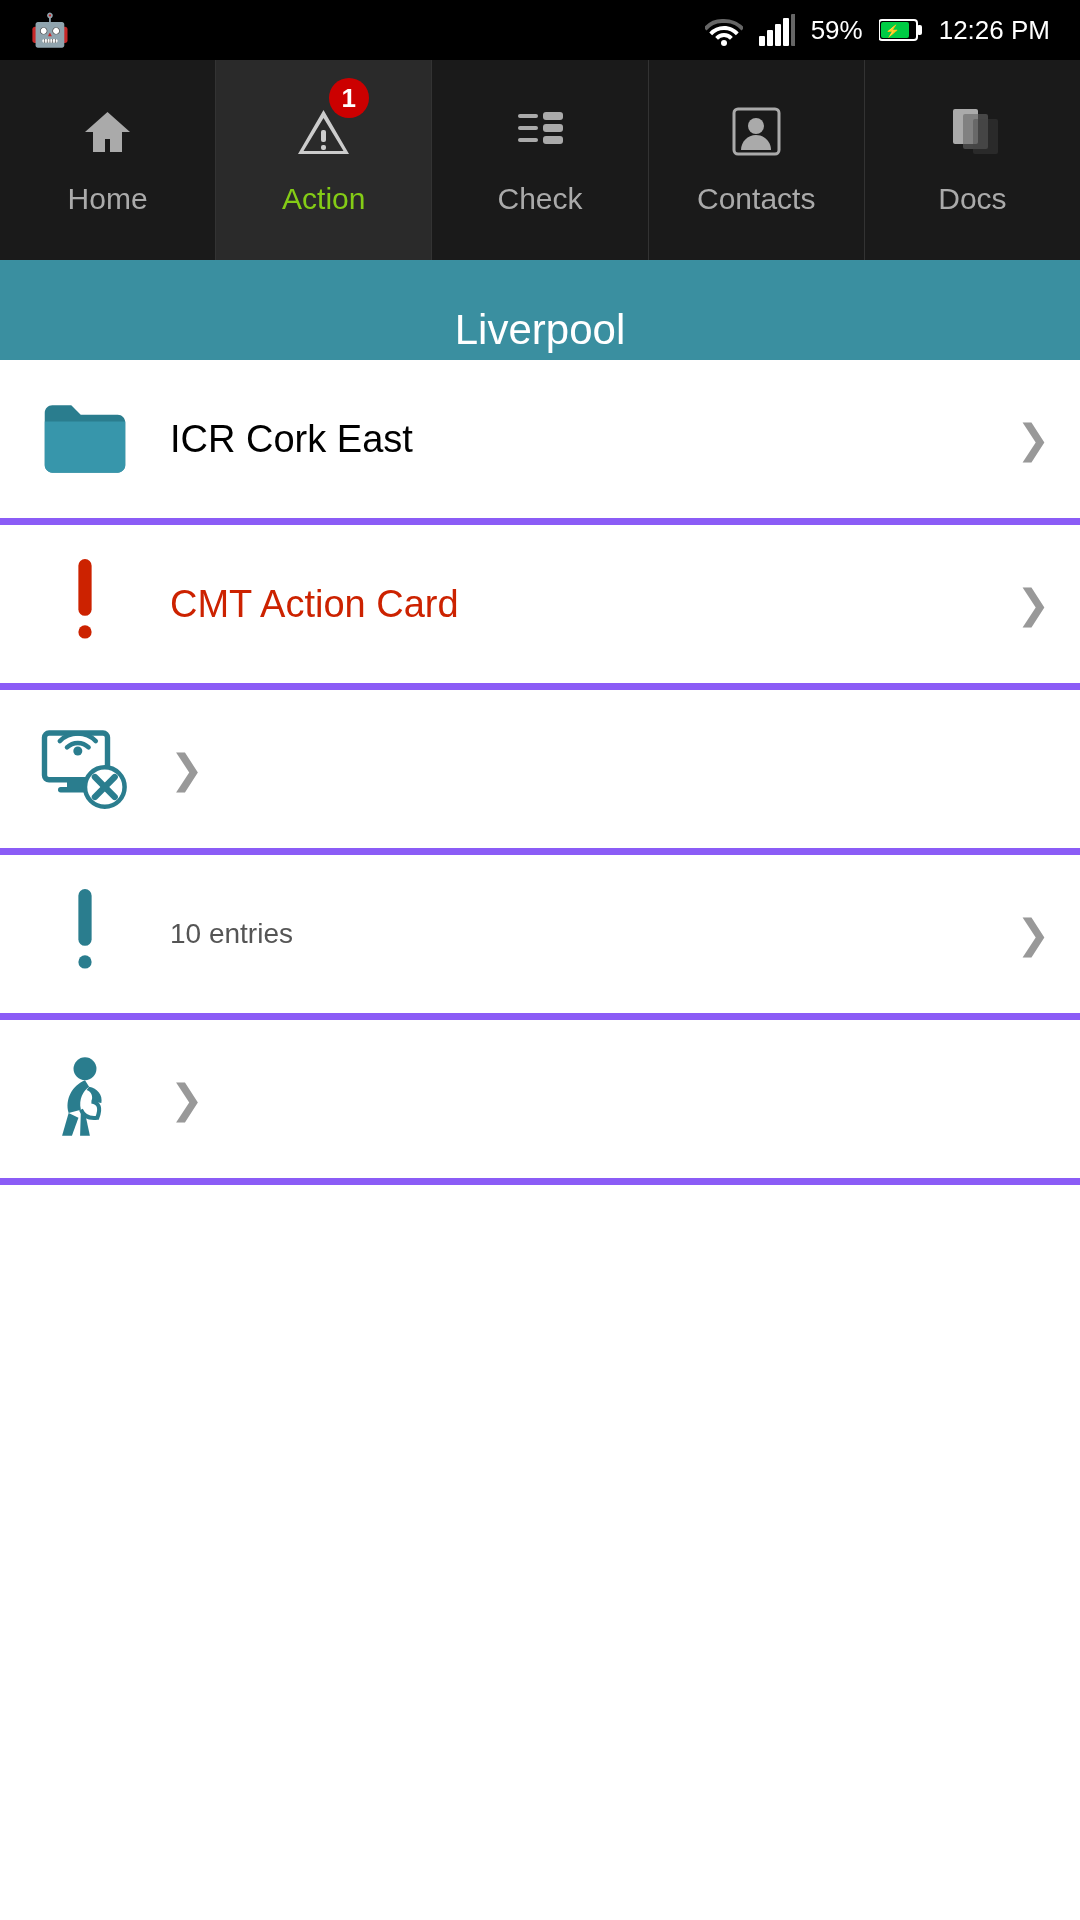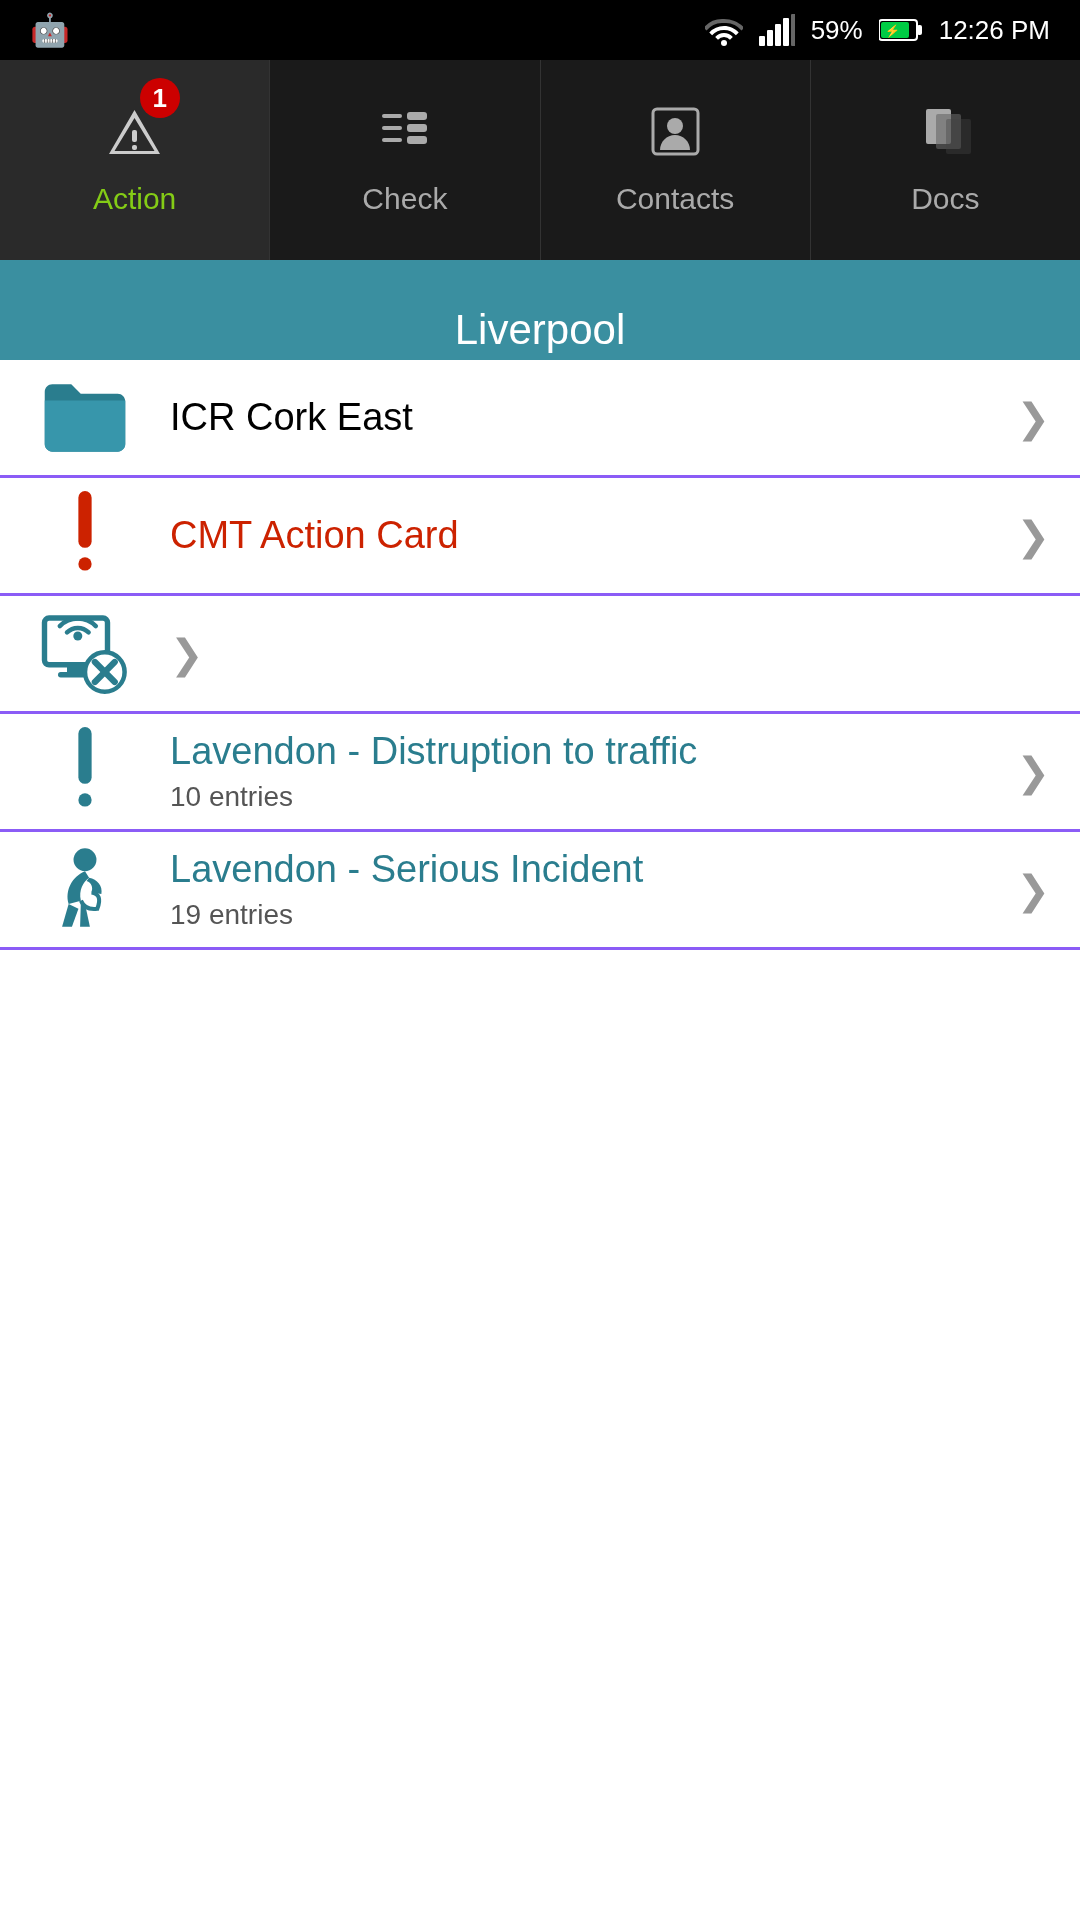--- a/index.html
+++ b/index.html
@@ -125,25 +125,25 @@
     }
 
     
     .list-container {
       width: 100%;
       background: #ffffff;
     }
 
     .list-item {
       width: 100%;
-      height: 118px;
+      height: 165px;
       display: flex;
       align-items: center;
       padding: 0 30px;
-      border-bottom: 3px solid #8b5cf6;
+      border-bottom: 7px solid #8b5cf6;
       cursor: pointer;
       position: relative;
     }
 
     .list-item-icon {
       width: 110px;
       height: 110px;
       display: flex;
       align-items: center;
       justify-content: center;
@@ -223,20 +223,28 @@
       <rect x="38" y="8" width="5" height="10" rx="2" fill="white"></rect>
       <rect x="2" y="5" width="28" height="16" rx="2" fill="#00cc44"></rect>
       <text x="6" y="18" font-size="12" fill="black" font-weight="bold">⚡</text>
     </svg>
     <span>12:26 PM</span>
   </div>
 </div>
 
 <div class="nav-tabs">
 
+  <div class="nav-tab">
+    <div class="nav-tab-icon">
+      <svg width="55" height="55" viewBox="0 0 55 55" fill="#aaaaaa">
+        <path d="M27.5 8L5 28h8v20h12V35h5v13h12V28h8z"></path>
+      </svg>
+    </div>
+    <span class="nav-tab-label">Home</span>
+  </div>
 
   <div class="nav-tab active">
     <div class="nav-tab-icon">
       <svg width="55" height="55" viewBox="0 0 55 55" fill="#cccccc">
         <path d="M27.5 6L2 50h51L27.5 6zm0 8l20 33H7.5l20-33z"></path>
         <rect x="25" y="26" width="5" height="12" rx="2" fill="#cccccc"></rect>
         <rect x="25" y="41" width="5" height="5" rx="2" fill="#cccccc"></rect>
       </svg>
     </div>
     <div class="badge">1</div>
@@ -334,21 +342,20 @@
   </div>
 
   <div class="list-item">
     <div class="list-item-icon icon-exclaim">
       <svg width="28" height="95" viewBox="0 0 28 95" fill="#2a7d8e">
         <rect x="7" y="0" width="14" height="60" rx="7"></rect>
         <rect x="7" y="70" width="14" height="14" rx="7"></rect>
       </svg>
     </div>
     <div class="list-item-content">
-      <span class="list-item-title teal">Lavendon - Distruption to traffic</span>
       <span class="list-item-subtitle">10 entries</span>
     </div>
     <span class="chevron">❯</span>
   </div>
 
   <div class="list-item">
     <div class="list-item-icon icon-person">
       <svg width="100" height="110" viewBox="0 0 100 110" fill="#2a7d8e">
 
         <circle cx="50" cy="18" r="14"></circle>
@@ -356,20 +363,16 @@
         <path d="M50 32 C35 38 25 55 30 72 L45 68 C42 55 48 45 55 40 Z"></path>
 
         <path d="M55 40 C65 42 72 50 70 60 L58 58 C60 52 58 46 52 44 Z"></path>
 
         <path d="M45 68 Q50 80 65 78 Q72 60 58 58" stroke="#2a7d8e" stroke-width="5" fill="none"></path>
 
         <path d="M30 72 L22 100 L34 100 L42 78 Z"></path>
         <path d="M45 68 L44 100 L56 100 L50 72 Z"></path>
       </svg>
     </div>
-    <div class="list-item-content">
-      <span class="list-item-title teal">Lavendon - Serious Incident</span>
-      <span class="list-item-subtitle">19 entries</span>
-    </div>
     <span class="chevron">❯</span>
   </div>
 
 </div>
 
 </body></html>

